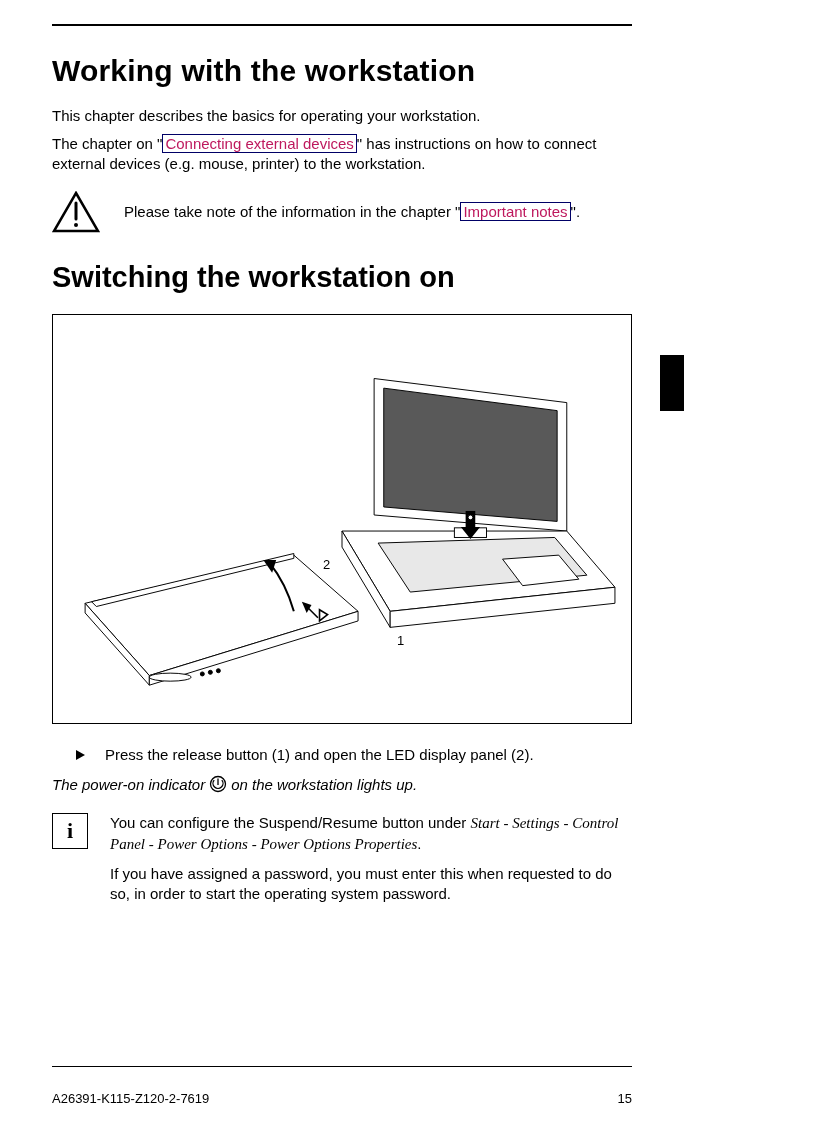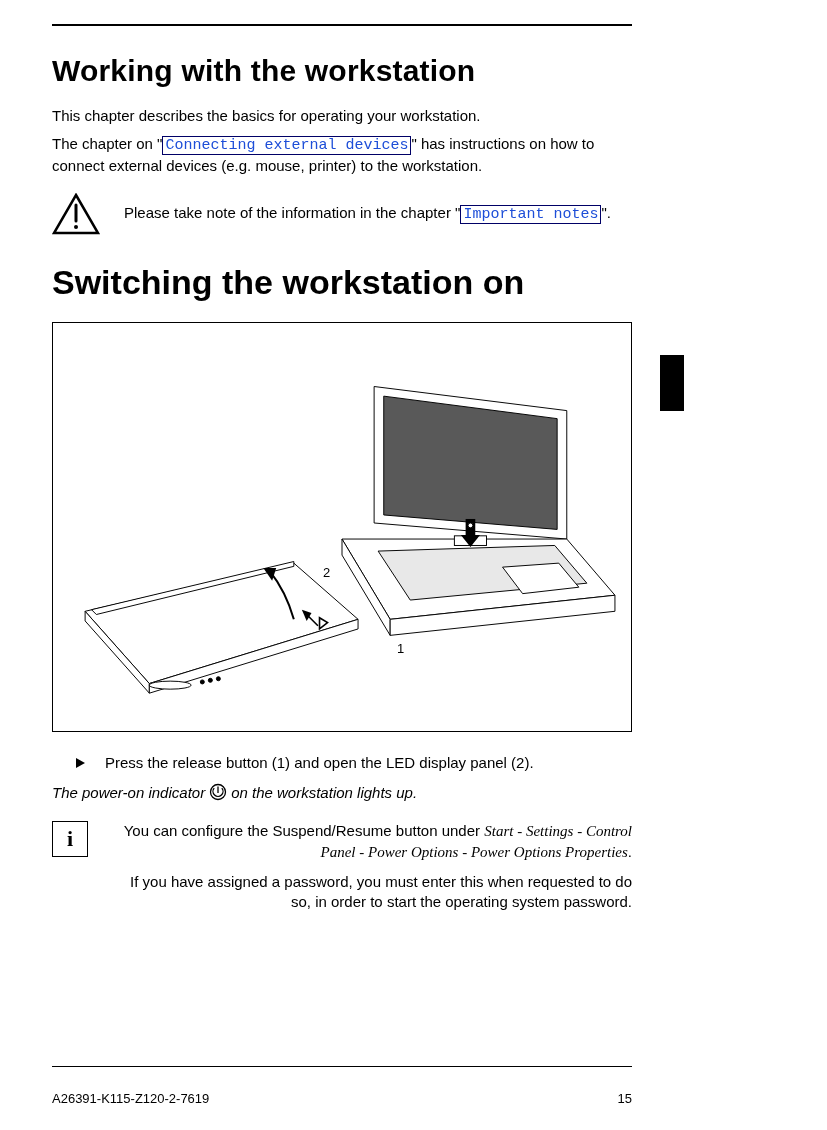--- a/index.html
+++ b/index.html
@@ -1,34 +1,34 @@
 <!DOCTYPE html>
 <html><head>
 <meta charset="utf-8">
 <style>
 * { box-sizing: border-box; margin: 0; padding: 0; }
 html, body { width: 827px; background: #fff; font-family: Arial, Helvetica, sans-serif; color: #000; }
 .page { width: 684px; min-height: 1130px; padding: 24px 52px 0 52px; position: relative; }
 .topline { border-top: 2px solid #000; height: 0; margin-bottom: 28px; }
 h1.main-title { font-size: 30px; font-weight: bold; margin-bottom: 18px; letter-spacing: 0.2px; }
 p.body { font-size: 15px; line-height: 1.32; margin-bottom: 8px; }
-.link { border: 1px solid #000066; padding: 0 2px; display: inline; color: #1d4ed8; font-family: Liberation Mono, monospace; }
+.link { border: 1px solid #000066; padding: 0 2px; display: inline; color: #be185d; }
 .callout { display: flex; align-items: center; gap: 24px; margin: 18px 0 26px; }
 .triangle-box { width: 48px; height: 42px; display: flex; align-items: center; justify-content: center; }
 .triangle-box svg { width: 48px; height: 42px; }
-h2.sub-title { font-size: 34px; font-weight: bold; margin: 28px 0 20px; }
+h2.sub-title { font-size: 29px; font-weight: bold; margin: 28px 0 20px; }
 .figure-box { border: 1.5px solid #000; width: 100%; height: 410px; position: relative; margin-bottom: 22px; }
 .figure-inner { position: absolute; inset: 0; }
 .steps li { list-style: none; display: flex; gap: 20px; font-size: 15px; margin-bottom: 12px; margin-left: 24px; }
 .triangle-bullet { width: 0; height: 0; border-top: 5px solid transparent; border-bottom: 5px solid transparent; border-left: 9px solid #000; margin-top: 4px; flex: none; }
 .power-line { font-size: 15px; margin: 6px 0 20px; display: flex; align-items: center; gap: 4px; flex-wrap: wrap; font-style: italic; }
 .power-icon { display: inline-flex; vertical-align: middle; }
 .info-row { display: flex; gap: 22px; align-items: flex-start; }
 .info-box { width: 36px; height: 36px; border: 1.5px solid #000; display: flex; align-items: center; justify-content: center; font-family: Georgia, 'Times New Roman', serif; font-weight: bold; font-size: 22px; flex: none; }
-.info-text p { font-size: 15px; line-height: 1.35; margin-bottom: 10px; text-align: right; }
+.info-text p { font-size: 15px; line-height: 1.35; margin-bottom: 10px; }
 .ital { font-family: 'Times New Roman', Times, serif; font-style: italic; }
 .tab-marker { position: absolute; right: 0; top: 355px; width: 24px; height: 56px; background: #000; }
 .footer { position: absolute; bottom: 24px; left: 52px; right: 52px; font-size: 13px; border-top: 1.5px solid #000; padding-top: 24px; display: flex; justify-content: space-between; }
 .fig-num { position: absolute; font-size: 13px; font-family: Arial, sans-serif; }
 </style>
 </head>
 <body>
 
 <div class="page">
   <div class="topline"></div>

